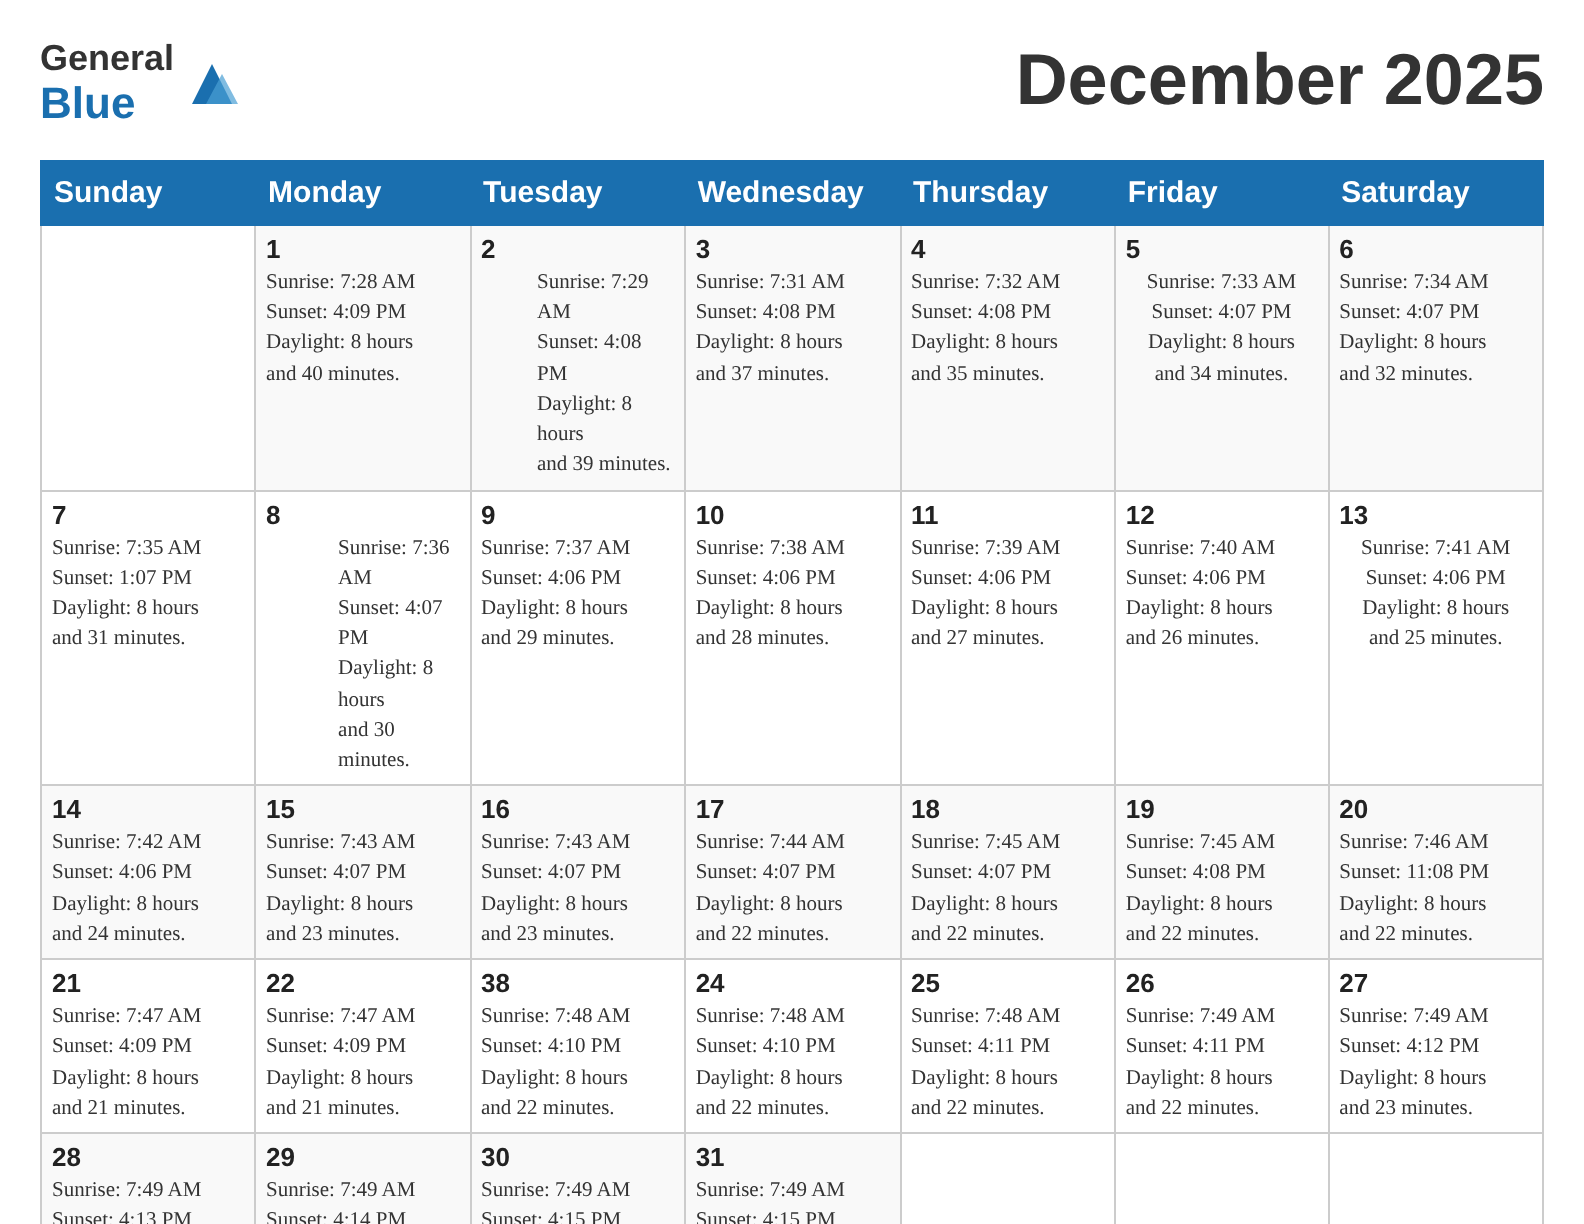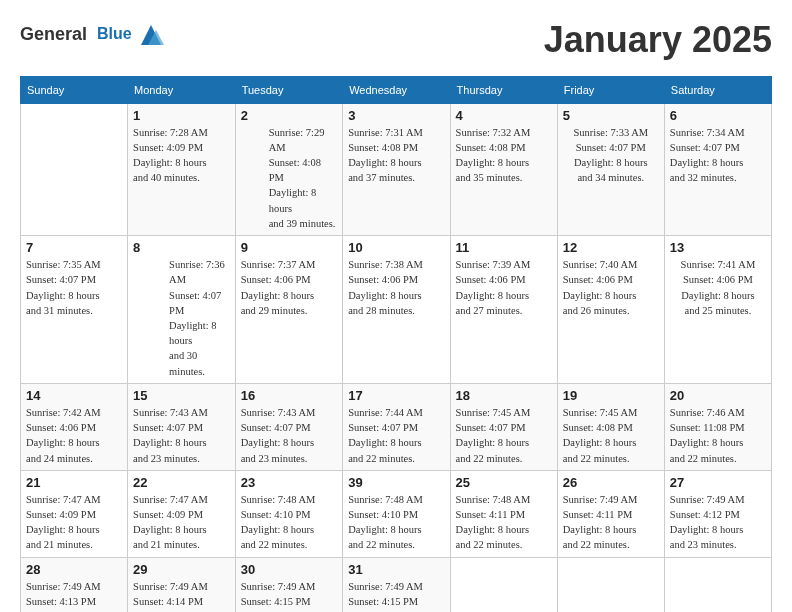--- a/index.html
+++ b/index.html
@@ -15,33 +15,32 @@
       justify-content: space-between;
       align-items: flex-start;
       margin-bottom: 16px;
     }
     .logo {
       display: flex;
       align-items: center;
     }
     .logo-text {
       display: flex;
-      flex-direction: row;
+      flex-direction: column;
       line-height: 1.1;
     }
     .logo-general {
       font-size: 18px;
       font-weight: bold;
       color: #333;
     }
     .logo-blue {
-      font-size: 16px;
+      font-size: 22px;
       font-weight: bold;
       color: #1a6faf;
-      margin-left: 10px;
     }
     .logo-icon {
       width: 30px;
       height: 30px;
       margin-left: 4px;
     }
     .title-block {
       text-align: right;
     }
     .month-title {
@@ -57,22 +56,22 @@
     table {
       width: 100%;
       border-collapse: collapse;
       font-size: 11px;
     }
     thead tr th {
       background-color: #1a6faf;
       color: #fff;
       text-align: left;
       padding: 7px 6px;
-      font-size: 11px;
-      font-weight: normal;
+      font-size: 15px;
+      font-weight: bold;
       border: 1px solid #1a6faf;
     }
     tbody tr td {
       border: 1px solid #ccc;
       vertical-align: top;
       padding: 4px 5px;
       width: 108px;
       min-height: 80px;
       background: #fff;
     }
@@ -103,21 +102,21 @@
     <div class="logo-text">
       <span class="logo-general">General</span>
       <span class="logo-blue">Blue</span>
     </div>
     <svg class="logo-icon" viewBox="0 0 30 30">
       <polygon points="5,25 15,5 25,25" fill="#1a6faf"></polygon>
       <polygon points="12,25 20,10 28,25" fill="#4a9fd4" opacity="0.7"></polygon>
     </svg>
   </div>
   <div class="title-block">
-    <div class="month-title">January 2025</div>
+    <div class="month-title">December 2025</div>
   </div>
 </div>
 
 <table>
   <thead>
     <tr id="header-row">
         <th>Sunday</th>
         <th>Monday</th>
         <th>Tuesday</th>
         <th>Wednesday</th>
@@ -169,21 +168,21 @@
           <div class="day-info" style="white-space: pre-line;">Sunrise: 7:34 AM
 Sunset: 4:07 PM
 Daylight: 8 hours
 and 32 minutes.</div>
         </td>
       </tr>
       <tr>
         <td>
           <div class="day-num">7</div>
           <div class="day-info" style="white-space: pre-line;">Sunrise: 7:35 AM
-Sunset: 4:07 PM
+Sunset: 1:07 PM
 Daylight: 8 hours
 and 31 minutes.</div>
         </td>
         <td>
           <div class="day-num">8</div>
           <div class="day-info" style="white-space: pre-line; margin-left: 36px;">Sunrise: 7:36 AM
 Sunset: 4:07 PM
 Daylight: 8 hours
 and 30 minutes.</div>
         </td>
@@ -283,28 +282,28 @@
 and 21 minutes.</div>
         </td>
         <td>
           <div class="day-num">22</div>
           <div class="day-info" style="white-space: pre-line;">Sunrise: 7:47 AM
 Sunset: 4:09 PM
 Daylight: 8 hours
 and 21 minutes.</div>
         </td>
         <td>
-          <div class="day-num">23</div>
+          <div class="day-num">38</div>
           <div class="day-info" style="white-space: pre-line;">Sunrise: 7:48 AM
 Sunset: 4:10 PM
 Daylight: 8 hours
 and 22 minutes.</div>
         </td>
         <td>
-          <div class="day-num">39</div>
+          <div class="day-num">24</div>
           <div class="day-info" style="white-space: pre-line;">Sunrise: 7:48 AM
 Sunset: 4:10 PM
 Daylight: 8 hours
 and 22 minutes.</div>
         </td>
         <td>
           <div class="day-num">25</div>
           <div class="day-info" style="white-space: pre-line;">Sunrise: 7:48 AM
 Sunset: 4:11 PM
 Daylight: 8 hours

